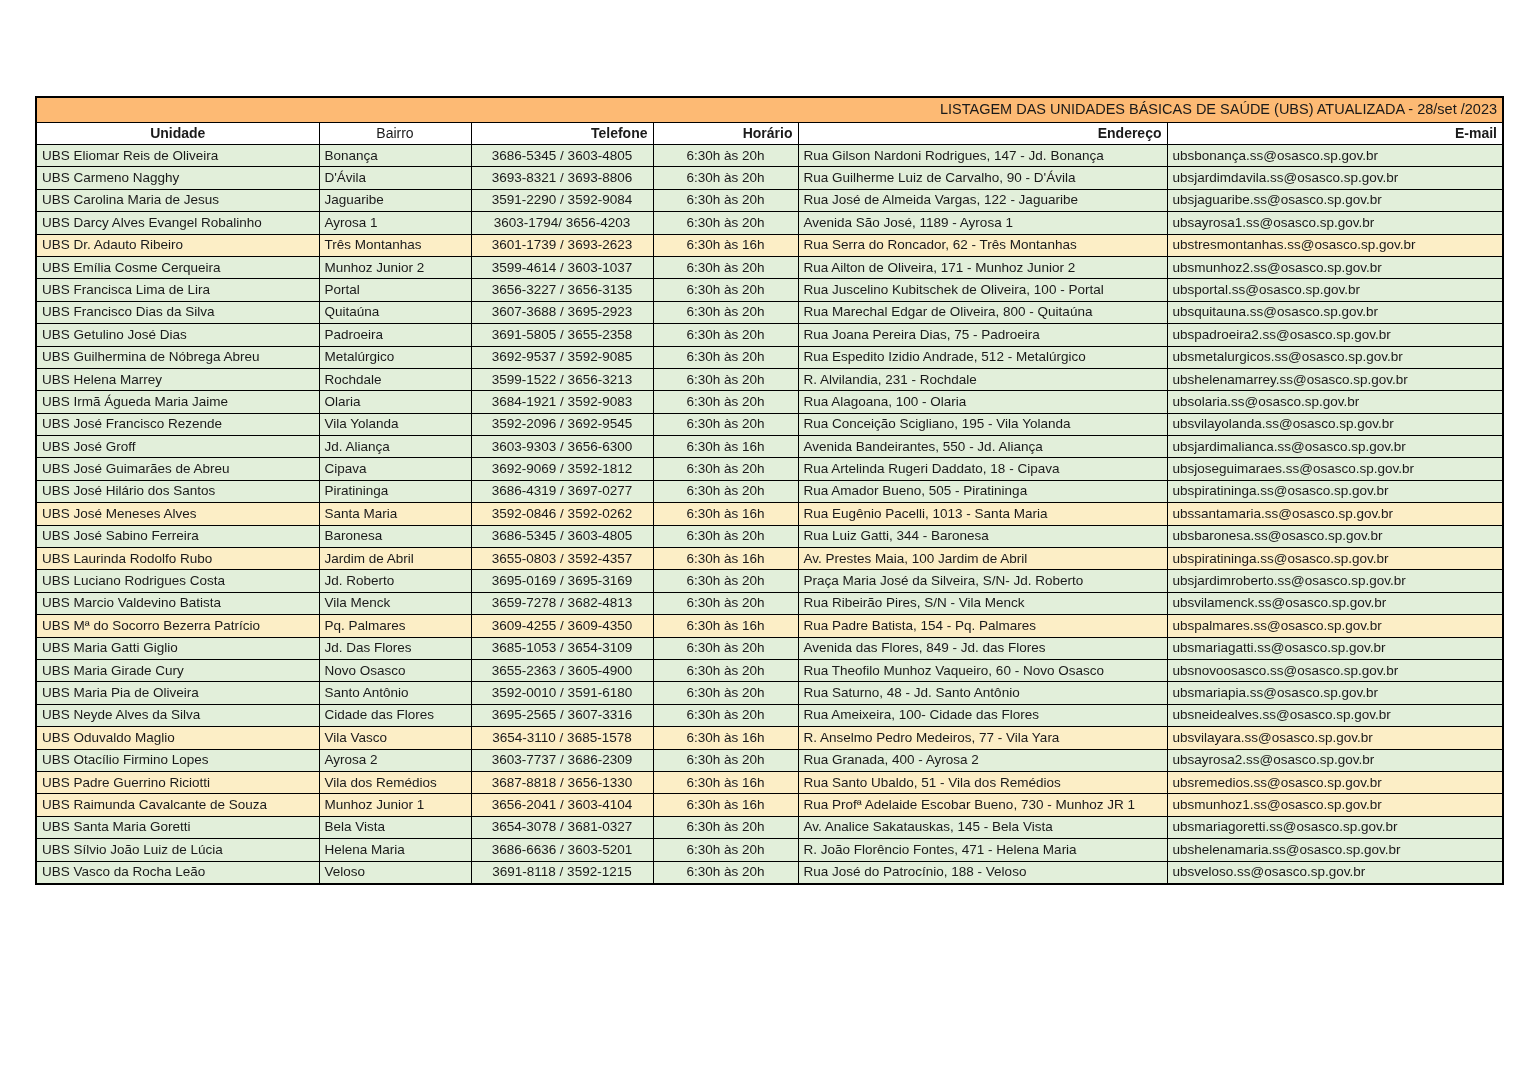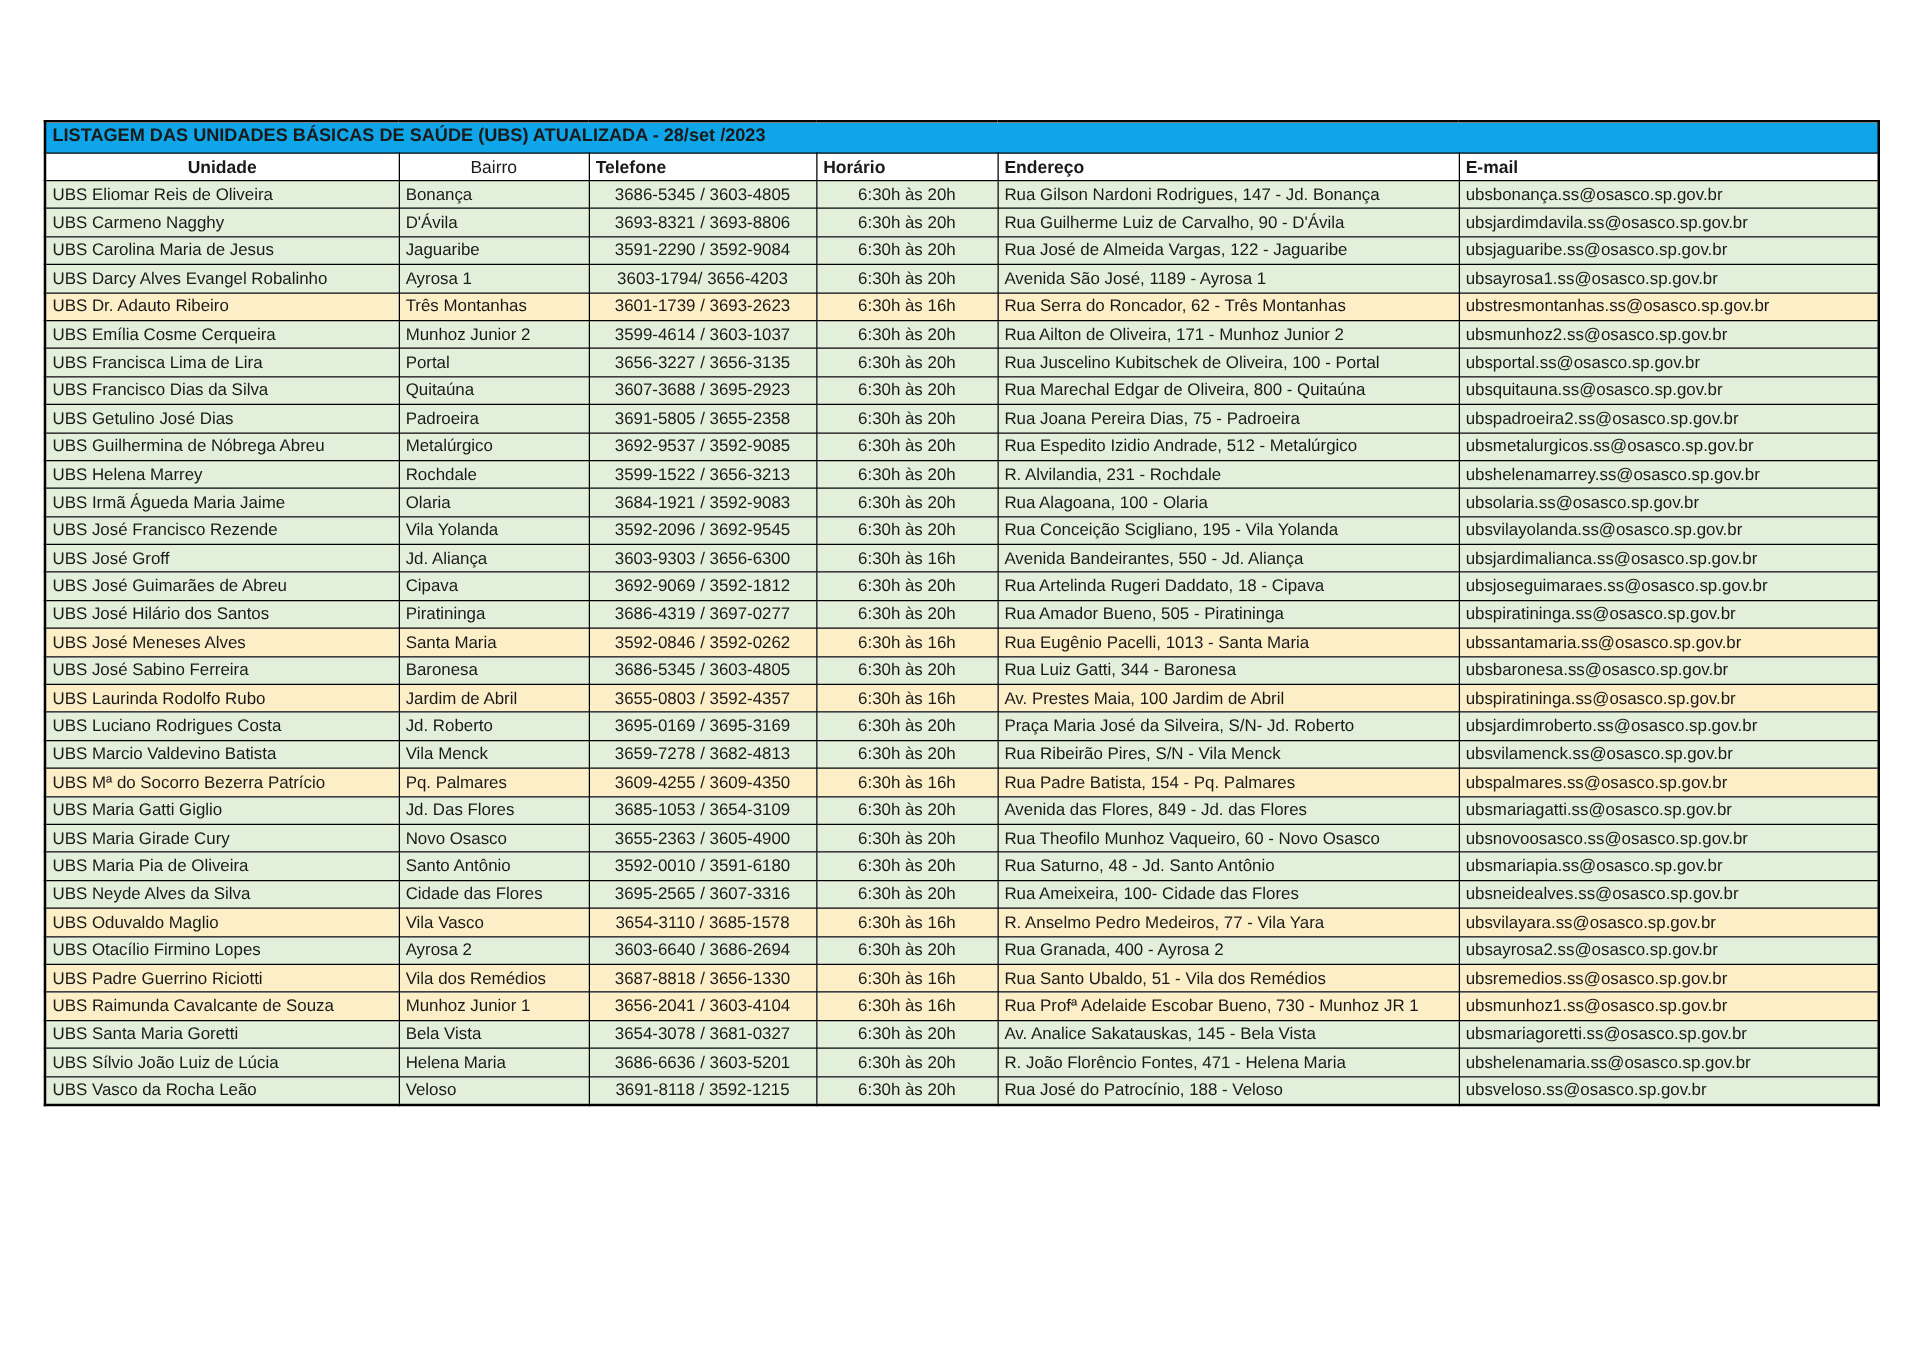--- a/index.html
+++ b/index.html
@@ -33,32 +33,32 @@
   table.ubs-table td {
     border: 1px solid #000000;
     padding: 0 5px;
     white-space: nowrap;
     overflow: hidden;
     line-height: 1.05;
     vertical-align: middle;
   }
   tr.title-row th {
     height: 24px;
-    text-align: left;
-    font-weight: bold;
+    text-align: right;
+    font-weight: normal;
     font-size: 14.5px;
-    background: #0ea5e9;
+    background: #fdba74;
     border-bottom: 1px solid #000000;
   }
   tr.header-row th {
     height: 21px;
     background: #ffffff;
     font-weight: bold;
     font-size: 14px;
-    text-align: left;
+    text-align: right;
   }
   tr.header-row th.th-left { text-align: center; }
   tr.header-row th.th-normal { font-weight: normal; }
   tbody td { height: 21.4px; }
   tbody tr.row-green  td { background: var(--row-green, #e2efda); }
   tbody tr.row-yellow td { background: var(--row-yellow, #fceec6); }
   td.cell-telefone, td.cell-horario { text-align: center; }
   td.cell-unidade, td.cell-bairro, td.cell-endereco, td.cell-email { text-align: left; }
 </style>
 </head>
@@ -300,21 +300,21 @@
           <td class="cell-unidade">UBS Oduvaldo Maglio</td>
           <td class="cell-bairro">Vila Vasco</td>
           <td class="cell-telefone">3654-3110 / 3685-1578</td>
           <td class="cell-horario">6:30h às 16h</td>
           <td class="cell-endereco">R. Anselmo Pedro Medeiros, 77 - Vila Yara</td>
           <td class="cell-email">ubsvilayara.ss@osasco.sp.gov.br</td>
         </tr>
         <tr class="row-green">
           <td class="cell-unidade">UBS Otacílio Firmino Lopes</td>
           <td class="cell-bairro">Ayrosa 2</td>
-          <td class="cell-telefone">3603-6640 / 3686-2694</td>
+          <td class="cell-telefone">3603-7737 / 3686-2309</td>
           <td class="cell-horario">6:30h às 20h</td>
           <td class="cell-endereco">Rua Granada, 400 - Ayrosa 2</td>
           <td class="cell-email">ubsayrosa2.ss@osasco.sp.gov.br</td>
         </tr>
         <tr class="row-yellow">
           <td class="cell-unidade">UBS Padre Guerrino Riciotti</td>
           <td class="cell-bairro">Vila dos Remédios</td>
           <td class="cell-telefone">3687-8818 / 3656-1330</td>
           <td class="cell-horario">6:30h às 16h</td>
           <td class="cell-endereco">Rua Santo Ubaldo, 51 - Vila dos Remédios</td>

